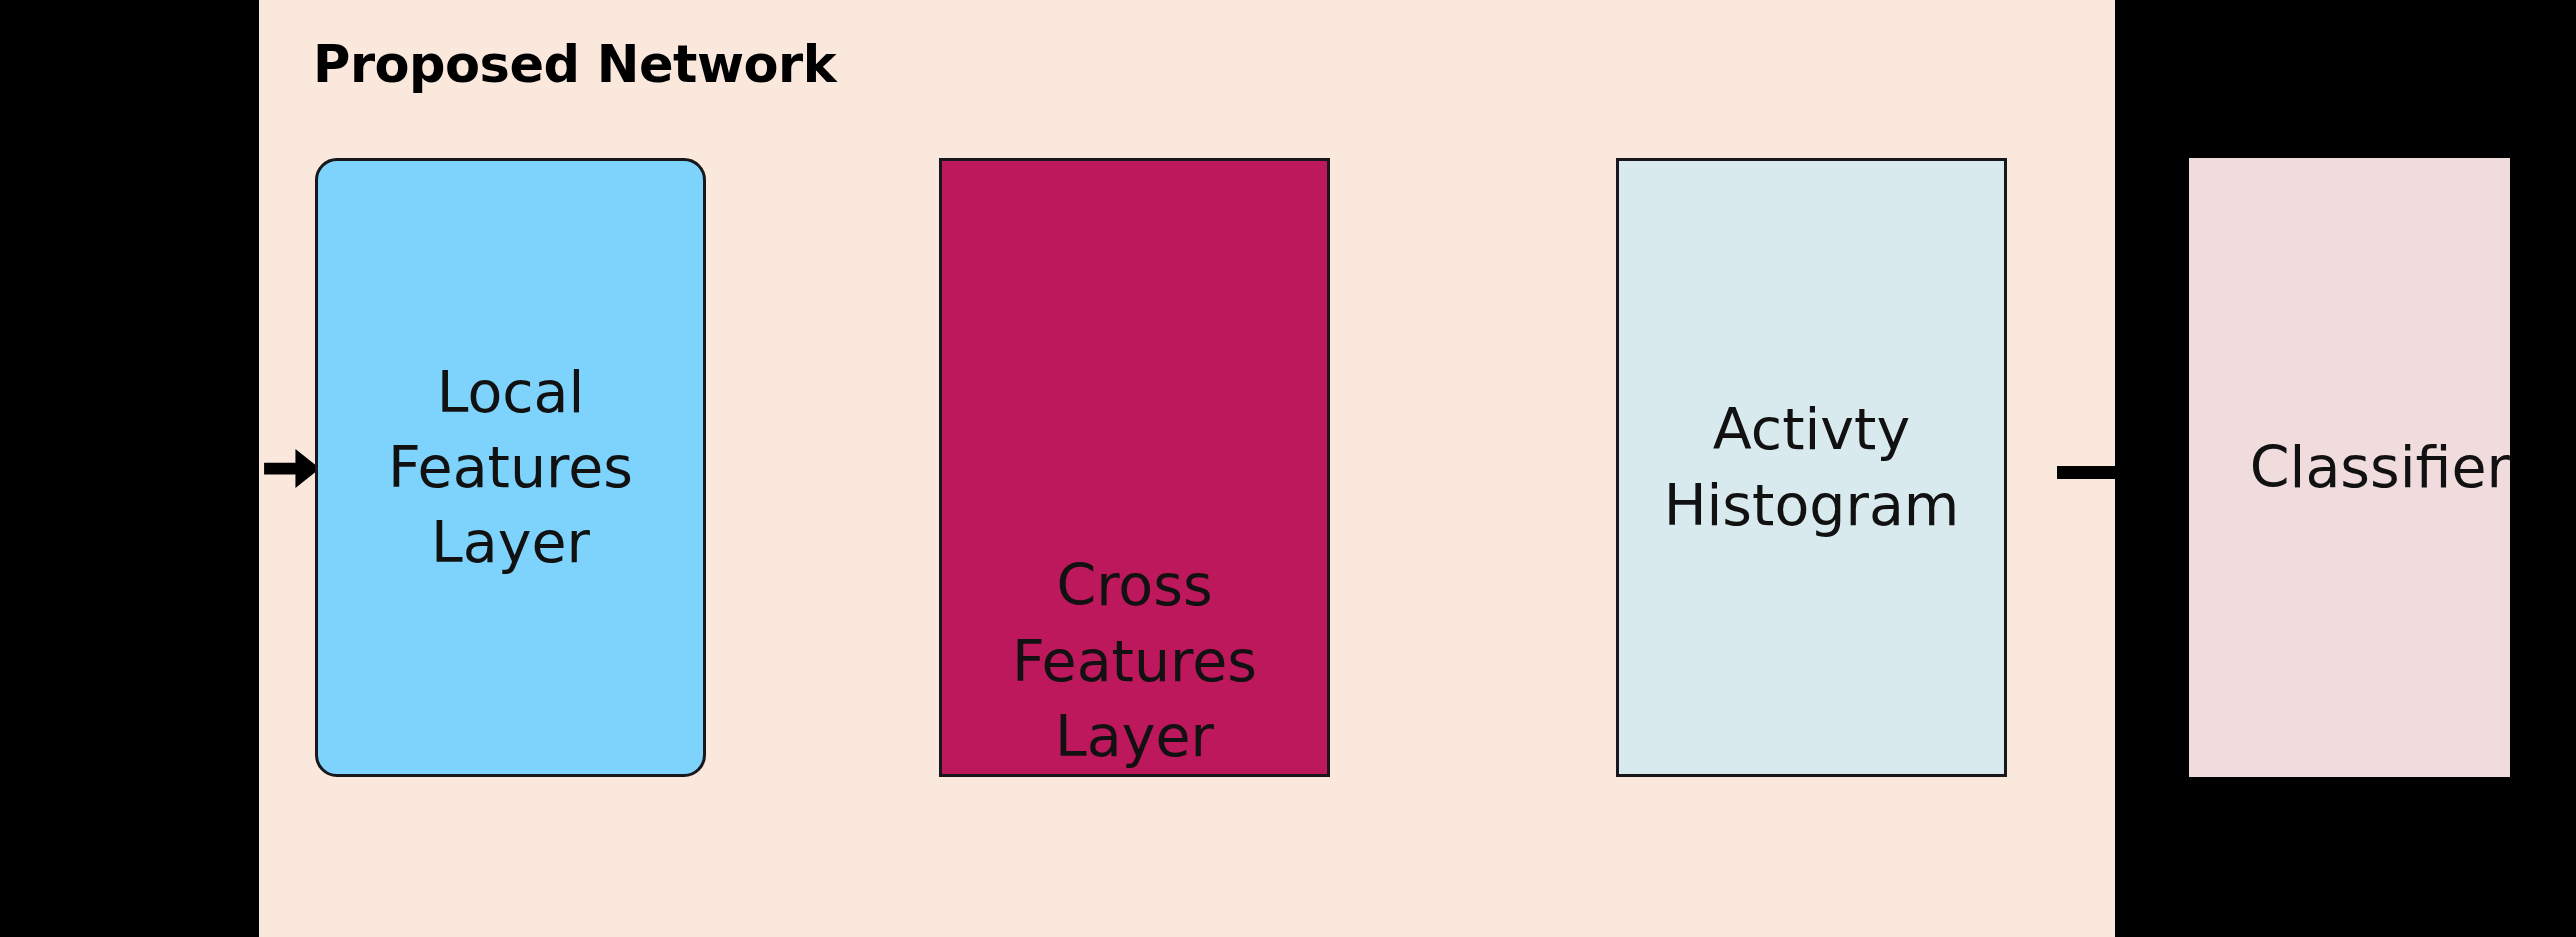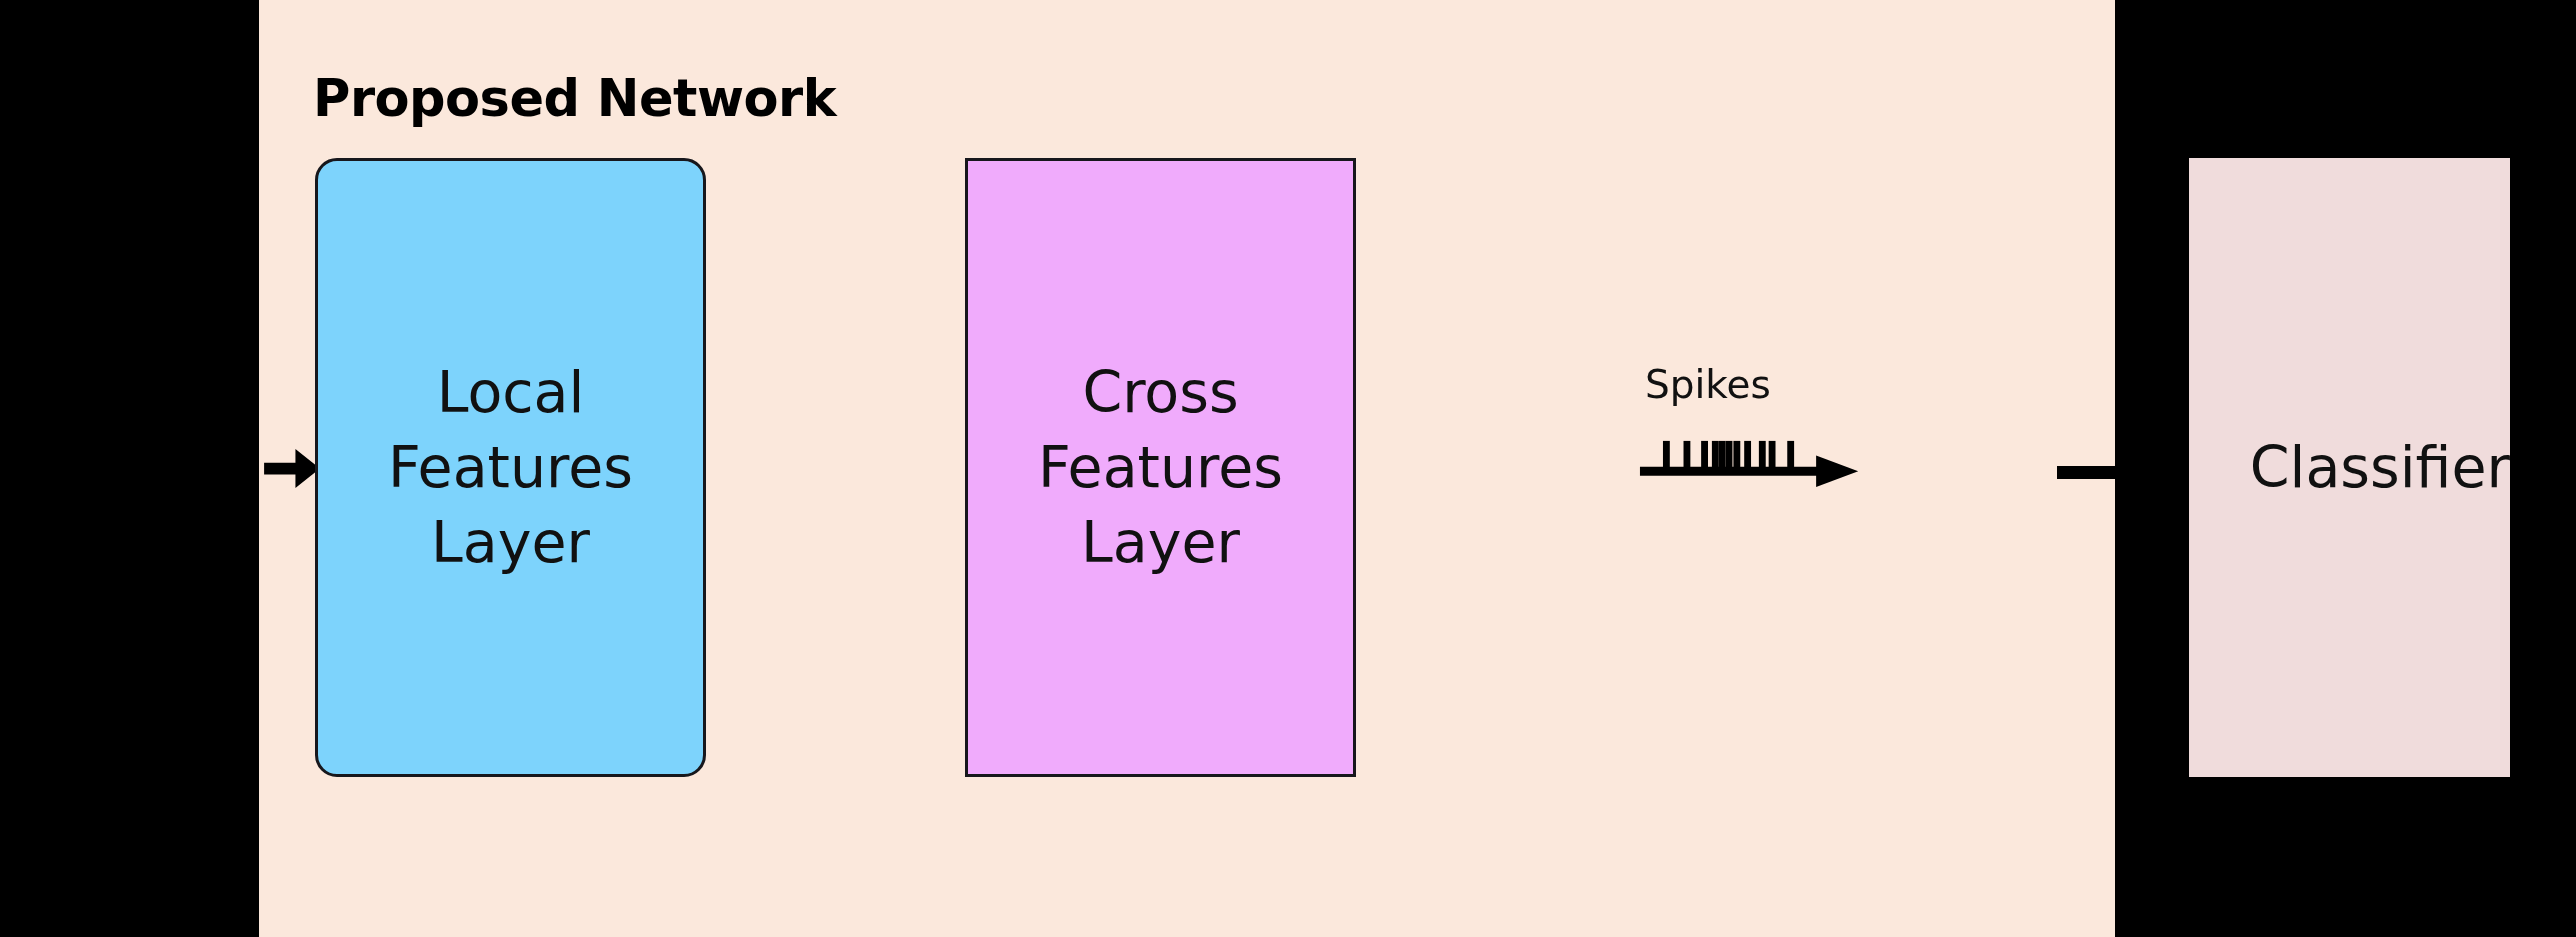--- a/index.html
+++ b/index.html
@@ -6,31 +6,31 @@
   body{width:2576px;height:938px;overflow:hidden;
        font-family:"DejaVu Sans","Liberation Sans",sans-serif;}
   #canvas{position:relative;width:2576px;height:938px;background:#000;}
 
   
   #panel{position:absolute;left:259px;top:0;width:1856px;height:938px;
          background:#fbe8dc;}
 
   #panel-title{position:absolute;left:54px;top:35px;
          font-size:51px;font-weight:bold;color:#000;white-space:nowrap;
-         letter-spacing:-0.5px;margin-top:34px;}
+         letter-spacing:-0.5px;}
 
   
   .stage-box{position:absolute;top:158px;height:619px;width:391px;
          border:3.9px solid #17171c;box-sizing:border-box;
          display:flex;align-items:center;justify-content:center;}
   .stage-label{font-size:57px;line-height:1.32;color:#111;text-align:center;
          white-space:pre-line;font-weight:400;}
 
   #box-local{left:56px;background:#7dd3fc;border-radius:22px;}
-  #box-cross{left:706px;background:#f0abfc;}
+  #box-cross{left:680px;background:#be185d;align-items:flex-end;}
   #box-hist {left:1357px;background:#d9eaef;}
 
   
   #box-classifier{position:absolute;left:2189px;top:158px;width:321px;height:619px;
          background:#f0dcdc;display:flex;align-items:center;justify-content:flex-end;}
   #box-classifier .stage-label{font-size:57px;}
 
   
   .connector{position:absolute;}
   .spikes-caption{position:absolute;font-size:39px;color:#111;white-space:nowrap;}
@@ -101,20 +101,24 @@
         <line x1="86" y1="42" x2="86" y2="11"></line>
         <line x1="93" y1="42" x2="93" y2="11"></line>
         <line x1="101" y1="42" x2="101" y2="11"></line>
         <line x1="112" y1="42" x2="112" y2="11"></line>
         <line x1="127" y1="42" x2="127" y2="11"></line>
         <line x1="137" y1="42" x2="137" y2="11"></line>
         <line x1="156" y1="42" x2="156" y2="11"></line>
       </g>
     </svg>
 
+    <div class="stage-box" id="box-hist">
+      <span class="stage-label">Activty
+Histogram</span>
+    </div>
 
   </div>
 
   <div id="hist-to-classifier"></div>
 
   <div id="box-classifier">
     <span class="stage-label">Classifier</span>
   </div>
 
 </div>

